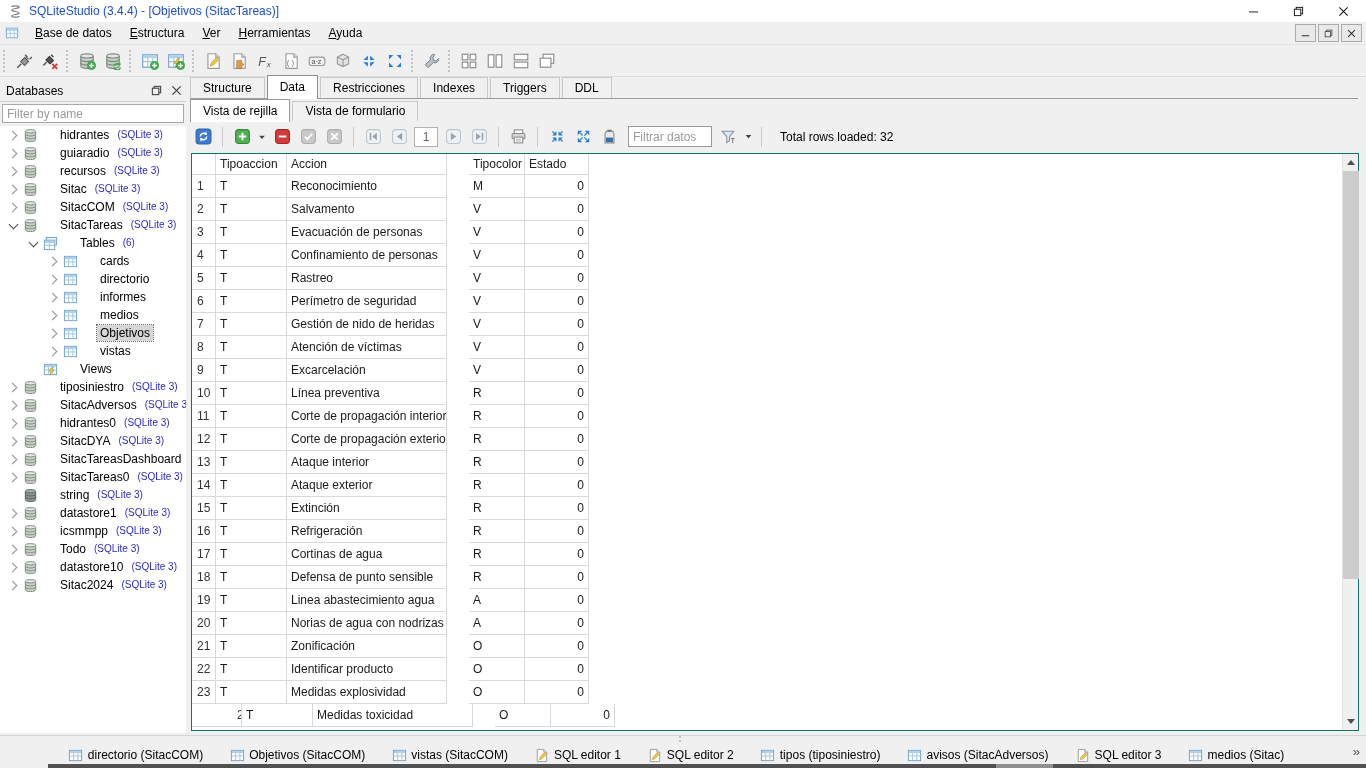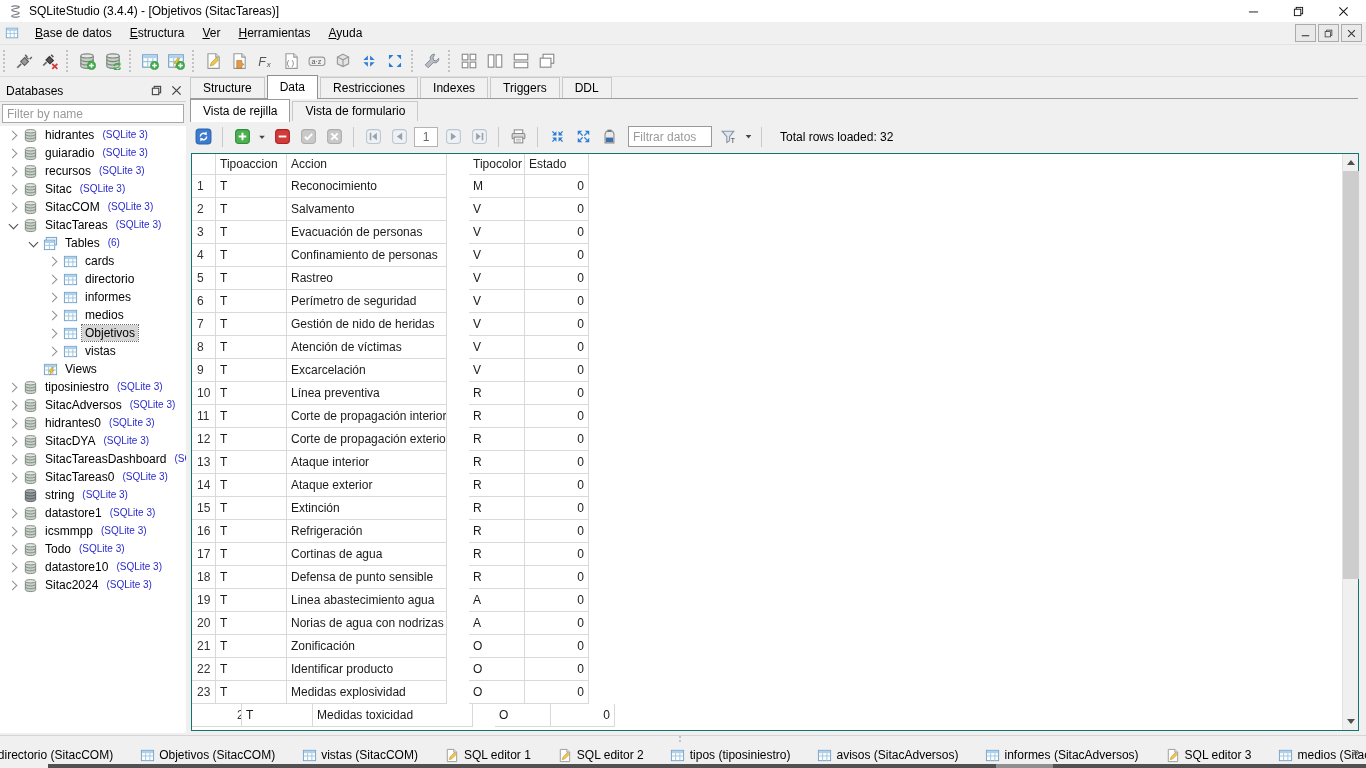--- a/index.html
+++ b/index.html
@@ -4,21 +4,21 @@
 <style>
   * { box-sizing: border-box; margin: 0; padding: 0; }
   html,body { width:1366px; height:768px; overflow:hidden;
     font-family:"Liberation Sans","DejaVu Sans",sans-serif; font-size:12px; color:#1a1a1a; background:#f0f0f0; }
   .ic { display:inline-flex; align-items:center; justify-content:center; width:16px; height:16px; flex:0 0 auto; }
   .ic svg { display:block; }
 
   
   #titlebar { position:absolute; left:0; top:0; width:1366px; height:22px; background:#ffffff; display:flex; align-items:center; }
   #titlebar .app-icon { margin:0 6px 0 7px; }
-  #title-text { font-size:12px; color:#000000; }
+  #title-text { font-size:12px; color:#1d4ed8; }
   #win-controls { position:absolute; right:0; top:0; height:22px; display:flex; }
   .win-btn { width:45px; height:22px; display:flex; align-items:center; justify-content:center; }
 
   
   #menubar { position:absolute; left:0; top:22px; width:1366px; height:23px; background:#f0f0f0; display:flex; align-items:center; border-bottom:1px solid #e3e3e3; }
   #menubar .mdi-doc-icon { margin:0 6px 0 4px; }
   .menu-item { padding:0 9px; height:23px; line-height:23px; color:#000; }
   .menu-item u { text-decoration:underline; }
   #mdi-controls { position:absolute; right:4px; top:2px; display:flex; gap:2px; }
   .mdi-btn { width:21px; height:18px; background:#e9e9e9; border:1px solid #ababab; display:flex; align-items:center; justify-content:center; }
@@ -34,21 +34,21 @@
   #sidebar-header { height:22px; margin-top:3px; display:flex; align-items:center; padding-left:6px; border-bottom:1px solid #cfcfcf; background:#f0f0f0; }
   #sidebar-title { flex:1; color:#000; }
   .dock-btn { width:20px; height:18px; display:flex; align-items:center; justify-content:center; }
   #sidebar-filter { display:block; width:182px; margin:2px 2px 2px 2px; height:19px; border:1px solid #a9a9a9; background:#fff; padding:0 4px; font-family:inherit; font-size:12px; color:#222; }
   #sidebar-filter::placeholder { color:#9a9a9a; }
   #tree { position:absolute; left:0; top:49px; width:186px; bottom:0; background:#ffffff; overflow:hidden; }
   .tree-row { height:18px; display:flex; align-items:center; white-space:nowrap; }
   .tw { display:inline-flex; width:18px; flex:0 0 auto; align-items:center; justify-content:center; }
   .chev { width:7px; height:7px; border-right:1.5px solid #8f8f8f; border-bottom:1.5px solid #8f8f8f; transform:rotate(-45deg); margin-left:-2px; }
   .chev.open { transform:rotate(45deg); border-color:#4a4a4a; margin-left:0; margin-top:-2px; }
-  .tree-label { padding:1px 3px; margin-left:4px; color:#000; }
+  .tree-label { padding:1px 3px; margin-left:19px; color:#000; }
   .tree-label.sel { background:#d6d6d6; outline:1px dotted #6e6e6e; }
   .tree-suffix { color:#2a2acc; font-size:10px; margin-left:5px; position:relative; top:-1px; }
 
   
   #content { position:absolute; left:186px; top:77px; width:1180px; height:656px; background:#f0f0f0; }
   #tabbar { position:absolute; left:4px; top:0; right:8px; height:22px; display:flex; align-items:flex-end; border-bottom:1px solid #9b9b9b; }
   .tab { padding:0 12px; height:21px; line-height:20px; background:#f1f1f1; border:1px solid #c9c9c9; border-bottom:none; margin-right:2px; color:#000; }
   .tab.active { background:#fff; border-color:#8f8f8f; height:24px; line-height:23px; position:relative; z-index:2; margin-bottom:-1px; }
   #subtabbar { position:absolute; left:4px; top:22px; right:8px; height:22px; display:flex; align-items:flex-end; }
   .subtab { padding:0 12px; height:20px; line-height:19px; background:#f1f1f1; border:1px solid #c9c9c9; border-bottom:none; margin-right:2px; color:#000; }
@@ -1167,30 +1167,20 @@
             <rect x="1.5" y="2.5" width="13" height="11" fill="#fdfefe" stroke="#6f9fc8"></rect>
             <rect x="2" y="3" width="12" height="2.5" fill="#aed1ec"></rect>
             <path d="M1.5 8.5h13M6 5.5v8M10.5 5.5v8" stroke="#9fc4de" fill="none"></path>
           </svg>
         </span>
         <span>avisos (SitacAdversos)</span>
       </div>
       <div class="task-btn">
         <span class="ic">
           <svg width="15" height="15" viewBox="0 0 16 16">
-            <rect x="1.5" y="2.5" width="13" height="11" fill="#fdfefe" stroke="#6f9fc8"></rect>
-            <rect x="2" y="3" width="12" height="2.5" fill="#aed1ec"></rect>
-            <path d="M1.5 8.5h13M6 5.5v8M10.5 5.5v8" stroke="#9fc4de" fill="none"></path>
-          </svg>
-        </span>
-        <span>informes (SitacAdversos)</span>
-      </div>
-      <div class="task-btn">
-        <span class="ic">
-          <svg width="15" height="15" viewBox="0 0 16 16">
             <path d="M3.5 1.5h7l3 3v10h-10z" fill="#fff" stroke="#9a9a9a"></path>
             <path d="M10.5 1.5v3h3" fill="#e8e8e8" stroke="#9a9a9a"></path>
             <path d="M5.5 12.5l1-3 4.6-4.6 2 2-4.6 4.6z" fill="#f3c64b" stroke="#b9952e" stroke-width="0.6"></path>
           </svg>
         </span>
         <span>SQL editor 3</span>
       </div>
       <div class="task-btn">
         <span class="ic">
           <svg width="15" height="15" viewBox="0 0 16 16">

